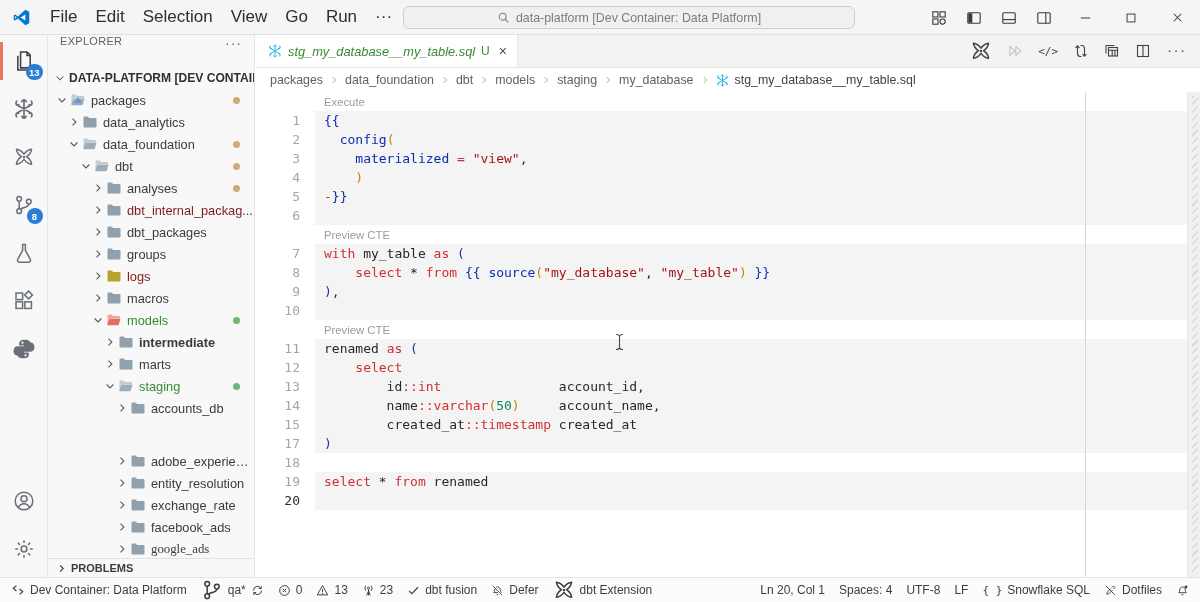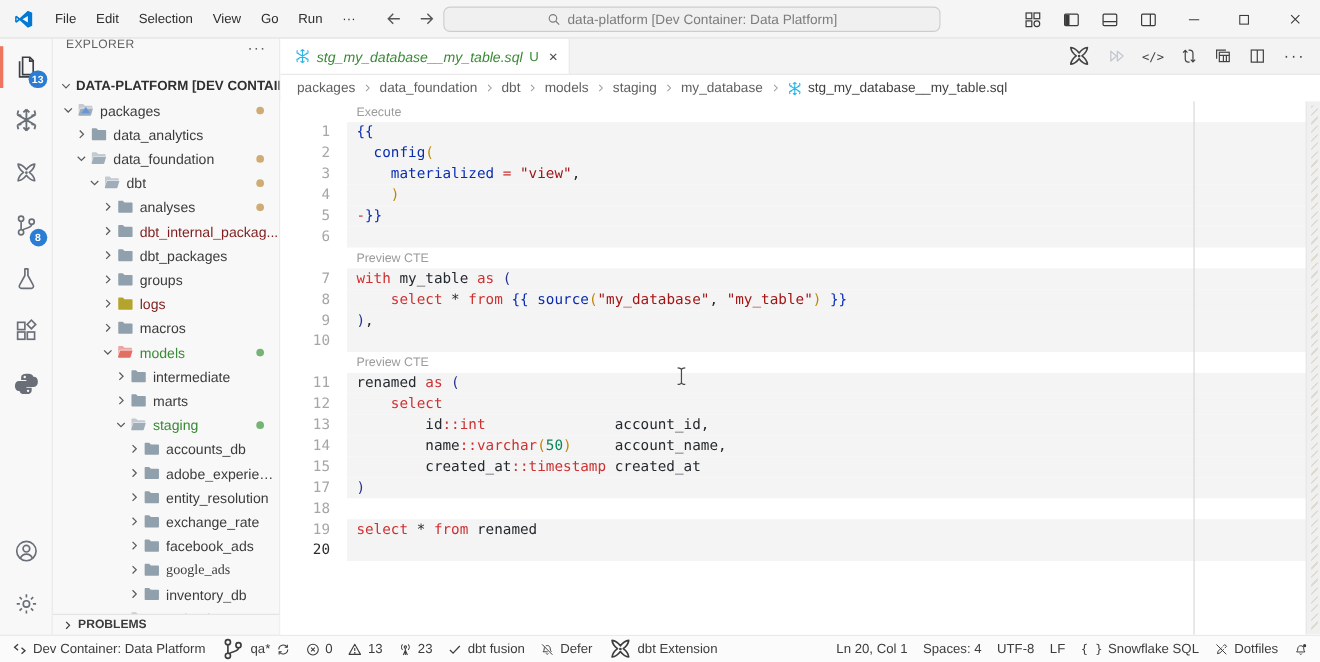--- a/index.html
+++ b/index.html
@@ -14,21 +14,21 @@
   #app{width:1200px;height:602px;display:flex;flex-direction:column}
   .icon{display:inline-flex;align-items:center;justify-content:center;line-height:0}
   .icon svg{display:block}
   .txticon{font-family:"DejaVu Sans Mono",monospace;line-height:1}
 
   
   #titlebar{flex:0 0 35px;background:#f5f5f6;border-bottom:1px solid #e0e0e0;
             display:flex;align-items:center;position:relative;z-index:5}
   #logo{margin:0 11px 0 13px}
   .menu{padding:0 9px;height:24px;display:flex;align-items:center;border-radius:5px;
-        font-size:12px;color:#2e2e2e}
+        font-size:17px;color:#2e2e2e}
   #menus{display:flex;align-items:center}
   #nav-arrows{display:flex;align-items:center;gap:14px;margin-left:18px;color:#565656}
   #searchbox{position:absolute;left:403px;top:6px;width:452px;height:23px;background:#f0f0f1;
              border:1px solid #cdcdcd;border-radius:6px;display:flex;align-items:center;
              justify-content:center;gap:6px;color:#7c7c7c;font-size:12.4px}
   #title-right{position:absolute;right:148px;top:0;height:35px;display:flex;align-items:center;
                gap:19px;color:#3a3a3a}
   #win-controls{position:absolute;right:0;top:0;height:35px;display:flex}
   .winbtn{width:46px;height:35px;display:flex;align-items:center;justify-content:center;color:#3a3a3a}
 
@@ -429,21 +429,21 @@
                 <path d="M3.5 6 8 10.5 12.5 6"></path>
               </svg>
             </span>
             <span class="ficon red open"><svg viewBox="0 0 16 16">
                 <path d="M1.5 3.4c0-.5.4-.9.9-.9h3.2l1.6 1.6h5.9c.5 0 .9.4.9.9V6H3.6c-.4 0-.8.3-.9.7L1.5 11z" opacity=".6"></path>
                 <path d="M3.2 6.6h11.3l-1.7 5.9c-.1.4-.5.7-.9.7H2.2c-.6 0-1-.6-.9-1.2z"></path>
               </svg></span>
             <span class="tlabel green-label">models</span>
             <span class="dot green"></span>
           </div>
-          <div class="trow" style="padding-left: 54px;">
+          <div class="trow" style="padding-left: 54px; font-weight: bold;">
             <span class="icon chev">
               <svg width="12" height="12" viewBox="0 0 16 16" fill="none" stroke="currentColor" stroke-width="1.5">
                 <path d="M6 3.5 10.5 8 6 12.5"></path>
               </svg>
             </span>
             <span class="ficon"><svg viewBox="0 0 16 16">
                 <path d="M1.5 3.4c0-.5.4-.9.9-.9h3.2l1.6 1.6h6.4c.5 0 .9.4.9.9v7.6c0 .5-.4.9-.9.9H2.4c-.5 0-.9-.4-.9-.9z"></path>
               </svg></span>
             <span class="tlabel">intermediate</span>
           </div>
@@ -475,21 +475,21 @@
             <span class="icon chev">
               <svg width="12" height="12" viewBox="0 0 16 16" fill="none" stroke="currentColor" stroke-width="1.5">
                 <path d="M6 3.5 10.5 8 6 12.5"></path>
               </svg>
             </span>
             <span class="ficon"><svg viewBox="0 0 16 16">
                 <path d="M1.5 3.4c0-.5.4-.9.9-.9h3.2l1.6 1.6h6.4c.5 0 .9.4.9.9v7.6c0 .5-.4.9-.9.9H2.4c-.5 0-.9-.4-.9-.9z"></path>
               </svg></span>
             <span class="tlabel">accounts_db</span>
           </div>
-          <div class="trow" style="padding-left: 66px;">
+          <div class="trow" style="padding-left: 66px; margin-top: 31px;">
             <span class="icon chev">
               <svg width="12" height="12" viewBox="0 0 16 16" fill="none" stroke="currentColor" stroke-width="1.5">
                 <path d="M6 3.5 10.5 8 6 12.5"></path>
               </svg>
             </span>
             <span class="ficon"><svg viewBox="0 0 16 16">
                 <path d="M1.5 3.4c0-.5.4-.9.9-.9h3.2l1.6 1.6h6.4c.5 0 .9.4.9.9v7.6c0 .5-.4.9-.9.9H2.4c-.5 0-.9-.4-.9-.9z"></path>
               </svg></span>
             <span class="tlabel">adobe_experience</span>
           </div>

